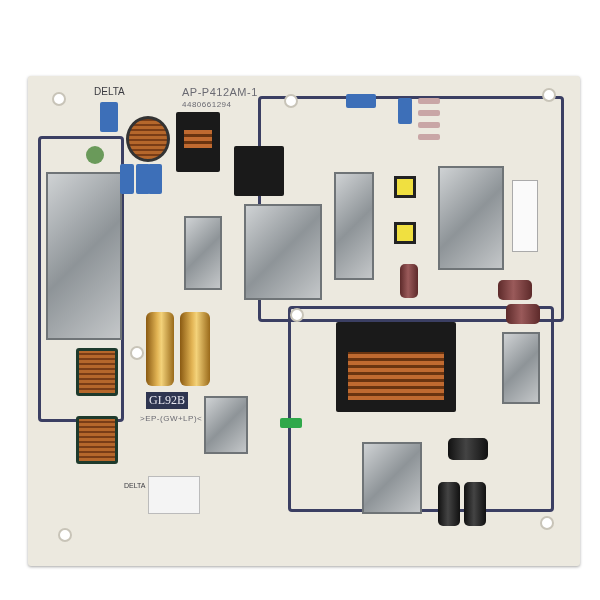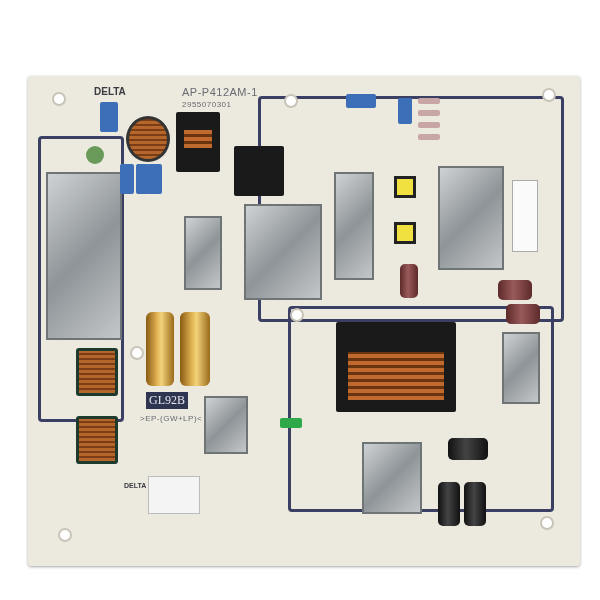--- a/index.html
+++ b/index.html
@@ -9,39 +9,39 @@
   .trace{position:absolute;border:3px solid #3b3f63;border-radius:4px;}
   .heatsink{position:absolute;background:linear-gradient(135deg,#cfd2d4,#8e9498 50%,#c4c7c9);border:2px solid #6f7477;}
   .cap-gold{position:absolute;background:linear-gradient(90deg,#8a5a12,#e2b454 40%,#f3d27a 55%,#9a6a1a);border-radius:6px;}
   .cap-black{position:absolute;background:linear-gradient(90deg,#111,#444 45%,#111);border-radius:5px;}
   .cap-brown{position:absolute;background:linear-gradient(90deg,#5d2a2a,#9a5a5a 45%,#5d2a2a);border-radius:5px;}
   .coil{position:absolute;background:repeating-linear-gradient(0deg,#b5672b 0 3px,#7a3d16 3px 5px);border:3px solid #1e3a2c;border-radius:3px;}
   .xfmr{position:absolute;background:#1a1a1a;border-radius:2px;}
   .xfmr-core{position:absolute;background:repeating-linear-gradient(0deg,#c06a30 0 4px,#6a3410 4px 7px);}
   .blue{position:absolute;background:#3d6fb8;border-radius:2px;}
   .label-text{position:absolute;color:#6a6a72;font-size:10px;letter-spacing:.5px;}
-  .brand{position:absolute;color:#3a3a40;font-weight:bold;font-size:10px;}
+  .brand{position:absolute;color:#3a3a40;font-weight:normal;font-size:10px;}
   .gl{position:absolute;background:#2e3550;color:#e8e8f0;font-family:"Liberation Serif",serif;font-size:12px;padding:1px 3px;}
   .white-box{position:absolute;background:#f4f4f4;border:1px solid #bbb;}
   .conn{position:absolute;background:#fafafa;border:1px solid #aaa;}
   .res{position:absolute;background:#c9a6a6;border-radius:2px;}
   .hole{position:absolute;width:10px;height:10px;border-radius:50%;background:#fff;border:2px solid #c8c4b8;}
 </style>
 </head>
 <body>
 
 <div class="board">
 
   <div class="trace" style="left:10px;top:60px;width:80px;height:280px;"></div>
   <div class="trace" style="left:230px;top:20px;width:300px;height:220px;border-color:#3b3f63;"></div>
   <div class="trace" style="left:260px;top:230px;width:260px;height:200px;"></div>
 
   <div class="brand" style="left:66px;top:10px;">DELTA</div>
   <div class="label-text" style="left:154px;top:10px;font-size:11px;">AP-P412AM-1</div>
-  <div class="label-text" style="left:154px;top:24px;font-size:8px;">2955070301</div>
+  <div class="label-text" style="left:154px;top:24px;font-size:8px;">4480661294</div>
 
   <div class="heatsink" style="left:18px;top:96px;width:72px;height:164px;"></div>
   <div class="heatsink" style="left:156px;top:140px;width:34px;height:70px;"></div>
   <div class="heatsink" style="left:216px;top:128px;width:74px;height:92px;"></div>
   <div class="heatsink" style="left:306px;top:96px;width:36px;height:104px;"></div>
   <div class="heatsink" style="left:410px;top:90px;width:62px;height:100px;"></div>
   <div class="heatsink" style="left:474px;top:256px;width:34px;height:68px;"></div>
   <div class="heatsink" style="left:176px;top:320px;width:40px;height:54px;"></div>
   <div class="heatsink" style="left:334px;top:366px;width:56px;height:68px;"></div>
 

